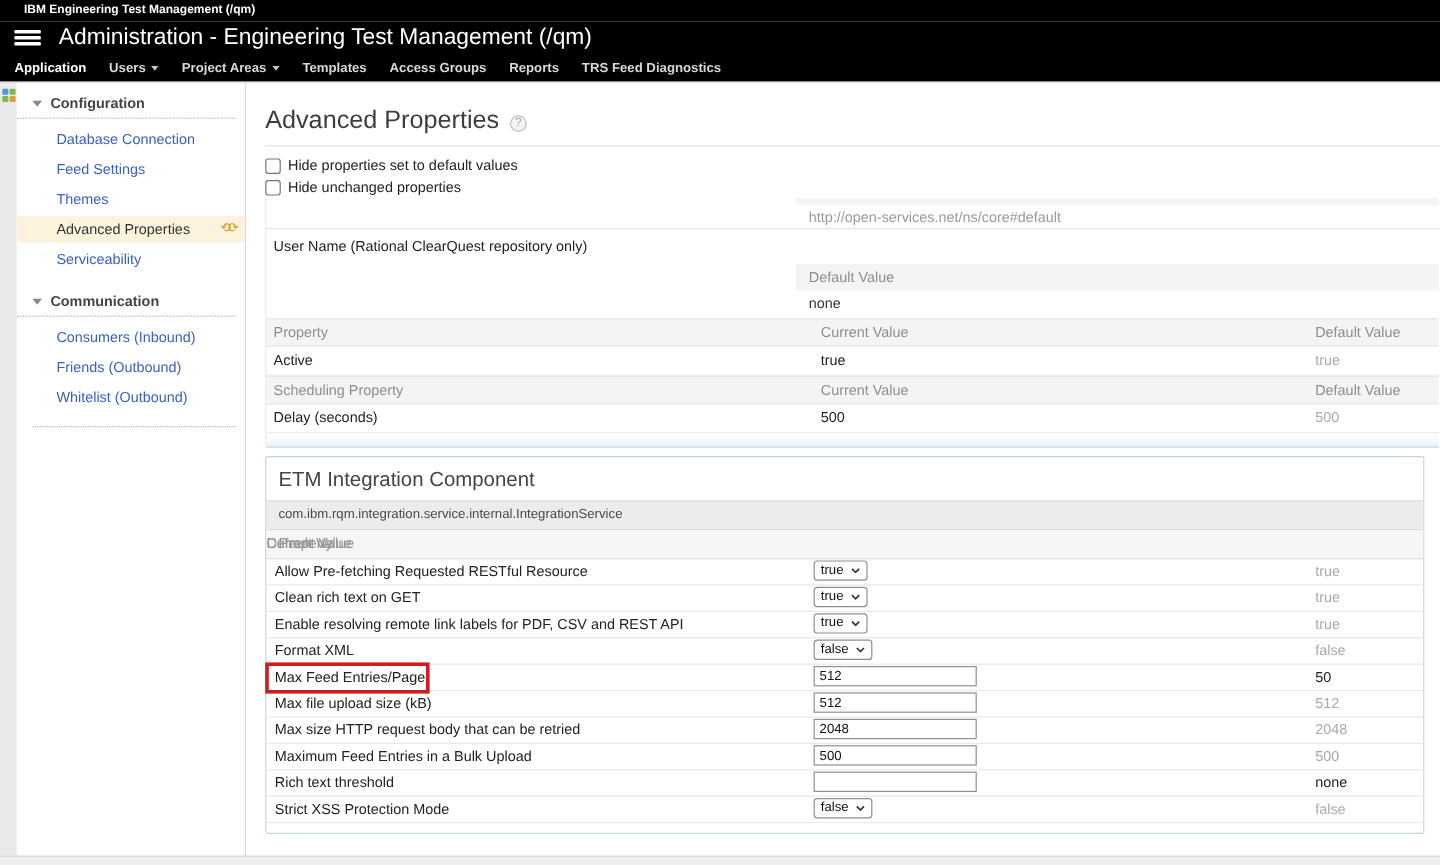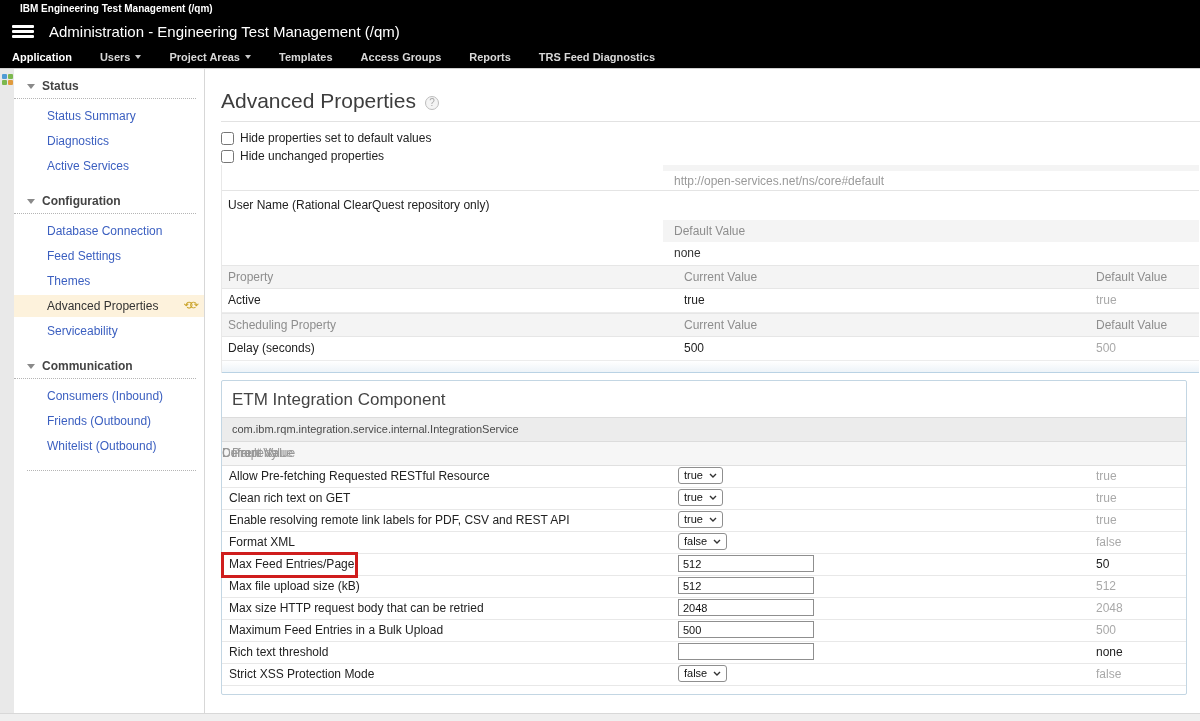--- a/index.html
+++ b/index.html
@@ -9,22 +9,22 @@
     font-family:"Liberation Sans", sans-serif;
     background:#fff; color:#222;
   }
   .page { position:relative; width:1200px; height:721px; }
 
   
   .titlebar { height:18px; background:#000; color:#fff; font-size:10px; font-weight:bold; line-height:18px; padding-left:20px; }
   .appbar { height:27px; background:#000; display:flex; align-items:center; }
   .hamburger { margin-left:12px; width:22px; cursor:pointer; }
   .hamburger i { display:block; height:3px; background:#fff; margin:2px 0; border-radius:1px; }
-  .app-title { color:#fff; font-size:15px; margin-left:15px; }
-  .navbar { height:23px; background:#000; display:flex; align-items:center; padding-left:12px; gap:28px; font-size:11px; font-weight:bold; color:#d8d8d8; }
+  .app-title { color:#fff; font-size:19px; margin-left:15px; }
+  .navbar { height:23px; background:#000; display:flex; align-items:center; padding-left:12px; gap:19px; font-size:11px; font-weight:bold; color:#d8d8d8; }
   .nav-item { display:flex; align-items:center; gap:5px; cursor:pointer; }
   .nav-item.active { color:#fff; }
   .chev { width:0; height:0; border-left:3.5px solid transparent; border-right:3.5px solid transparent; border-top:4px solid #c9c9c9; margin-top:1px; }
 
   
   .content { display:flex; height:653px; border-top:1px solid #cfcfcf; }
   .gutter { width:14px; background:#e9e9e9; padding-top:4px; }
   .grid-icon { width:11px; height:11px; margin:1px auto; display:grid; grid-template-columns:5px 5px; grid-template-rows:5px 5px; gap:1px; cursor:pointer; }
   .grid-icon i { border-radius:1px; }
   .gi-1 { background:#4f9bd5; } .gi-2 { background:#7cb84f; }
@@ -135,31 +135,20 @@
       <div class="grid-icon">
         <i class="gi-1"></i>
           <i class="gi-2"></i>
           <i class="gi-3"></i>
           <i class="gi-4"></i>
       </div>
     </div>
 
     <div class="sidebar">
 
-      <div>
-        <div class="side-header">
-          <span class="tri"></span>
-          <span>Status</span>
-        </div>
-        <div class="side-items">
-          <span class="side-item">Status Summary</span>
-          <span class="side-item">Diagnostics</span>
-          <span class="side-item">Active Services</span>
-        </div>
-      </div>
 
       <div>
         <div class="side-header">
           <span class="tri"></span>
           <span>Configuration</span>
         </div>
         <div class="side-items">
           <span class="side-item">Database Connection</span>
           <span class="side-item">Feed Settings</span>
           <span class="side-item">Themes</span>

